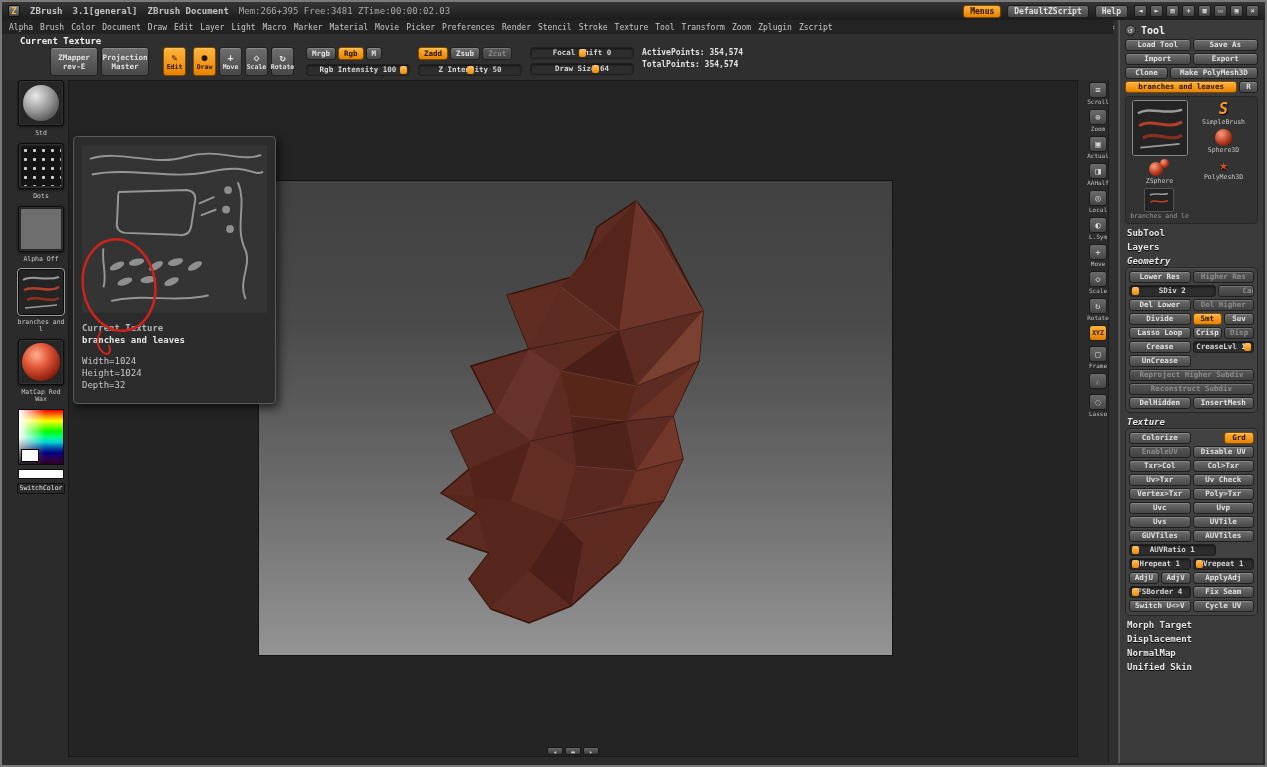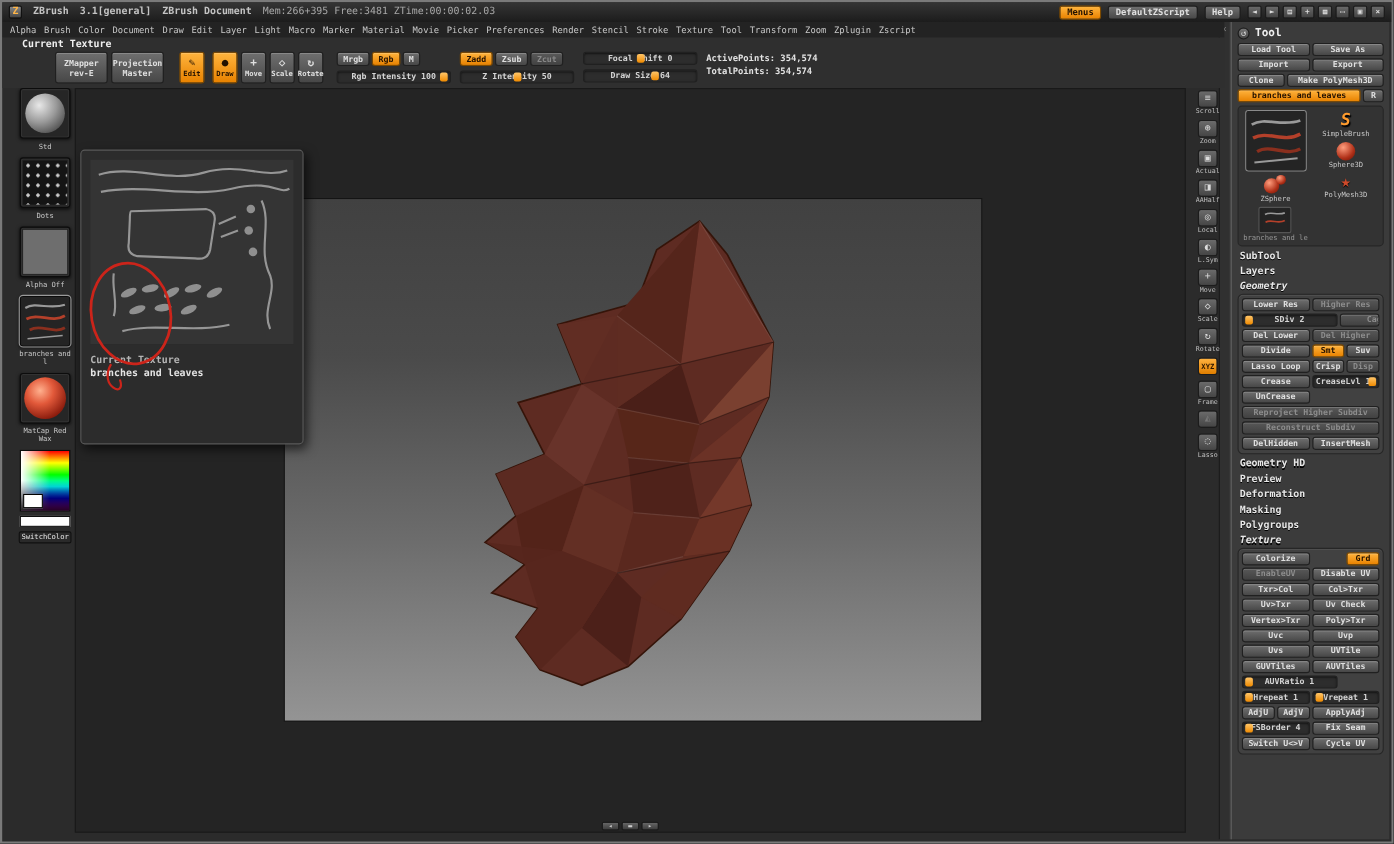--- a/index.html
+++ b/index.html
@@ -357,20 +357,25 @@
           <ellipse cx="76" cy="124" rx="8" ry="3.5" transform="rotate(-30 76 124)"></ellipse>
           <ellipse cx="96" cy="120" rx="8" ry="3.5" transform="rotate(-15 96 120)"></ellipse>
           <ellipse cx="116" cy="124" rx="8" ry="3.5" transform="rotate(-28 116 124)"></ellipse>
           <ellipse cx="44" cy="140" rx="8" ry="3.5" transform="rotate(-20 44 140)"></ellipse>
           <ellipse cx="68" cy="138" rx="8" ry="3.5" transform="rotate(-8 68 138)"></ellipse>
           <ellipse cx="92" cy="140" rx="8" ry="3.5" transform="rotate(-24 92 140)"></ellipse>
         </g>
       </svg>
       <div class="tt-title">Current Texture</div>
       <div class="tt-name">branches and leaves</div>
+      <div class="tt-dims">
+        <div class="tt-dim">Width=1024</div>
+        <div class="tt-dim">Height=1024</div>
+        <div class="tt-dim">Depth=32</div>
+      </div>
     </div>
 
     <svg class="annotation" viewBox="0 0 120 135">
       <ellipse cx="48" cy="52" rx="36" ry="46" fill="none" stroke="#cc241a" stroke-width="2.5" transform="rotate(-10 48 52)"></ellipse>
       <path d="M30 98 C 18 118, 44 130, 38 112" fill="none" stroke="#cc241a" stroke-width="2"></path>
     </svg>
 
     <div class="hscroll">
         <span class="hs">◂</span>
         <span class="hs">▬</span>
@@ -521,27 +526,20 @@
         <div class="btn w50">Crease</div>
         <div class="btn w50 slider">CreaseLvl 15</div>
         <div class="btn w50">UnCrease</div>
         <div class="btn w50 spacer"></div>
         <div class="btn w100 disabled">Reproject Higher Subdiv</div>
         <div class="btn w100 disabled">Reconstruct Subdiv</div>
         <div class="btn w50">DelHidden</div>
         <div class="btn w50">InsertMesh</div>
       </div>
 
-    <div>
-        <div class="sec">Geometry HD</div>
-        <div class="sec">Preview</div>
-        <div class="sec">Deformation</div>
-        <div class="sec">Masking</div>
-        <div class="sec">Polygroups</div>
-      </div>
 
     <div class="sec-title">Texture</div>
     <div class="palette-box grid">
         <div class="btn w50">Colorize</div>
         <div class="btn w25 spacer"></div>
         <div class="btn w25 orange">Grd</div>
         <div class="btn w50 disabled">EnableUV</div>
         <div class="btn w50">Disable UV</div>
         <div class="btn w50">Txr&gt;Col</div>
         <div class="btn w50">Col&gt;Txr</div>
@@ -561,15 +559,21 @@
         <div class="btn w50 slider pL">Vrepeat 1</div>
         <div class="btn w25">AdjU</div>
         <div class="btn w25">AdjV</div>
         <div class="btn w50">ApplyAdj</div>
         <div class="btn w50 slider pL">FSBorder 4</div>
         <div class="btn w50">Fix Seam</div>
         <div class="btn w50">Switch U&lt;&gt;V</div>
         <div class="btn w50">Cycle UV</div>
       </div>
 
+    <div>
+        <div class="sec">Morph Target</div>
+        <div class="sec">Displacement</div>
+        <div class="sec">NormalMap</div>
+        <div class="sec">Unified Skin</div>
+      </div>
   </div>
 
 </div>
 
 </body></html>

